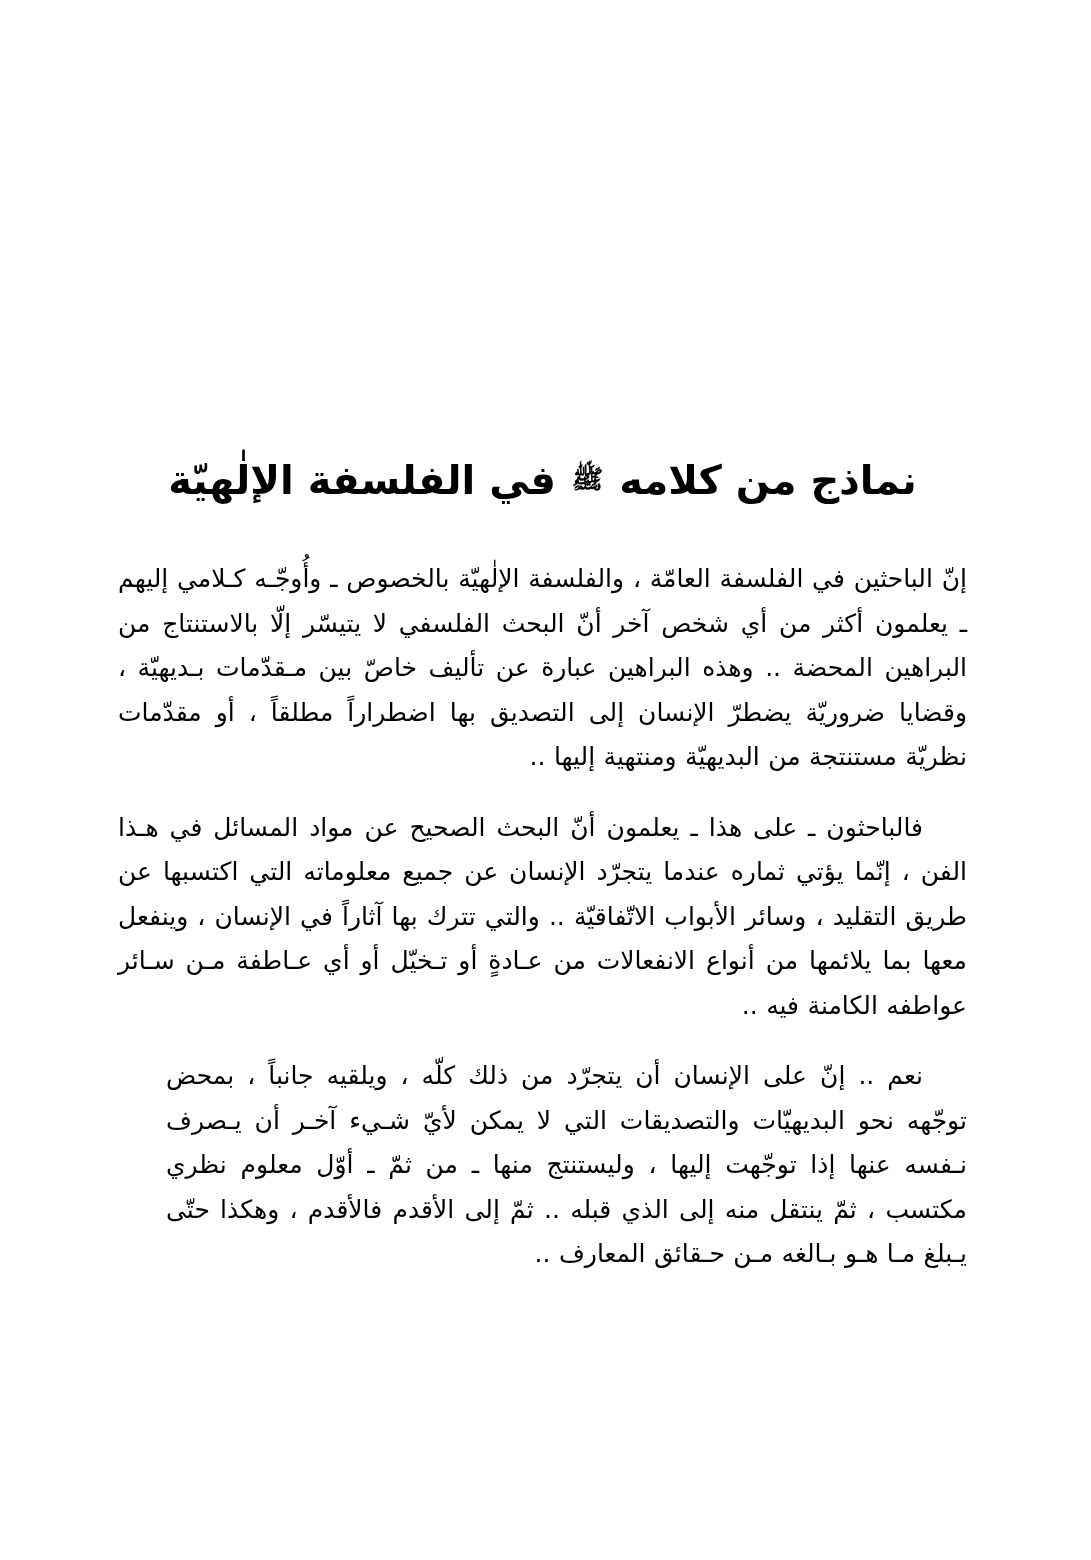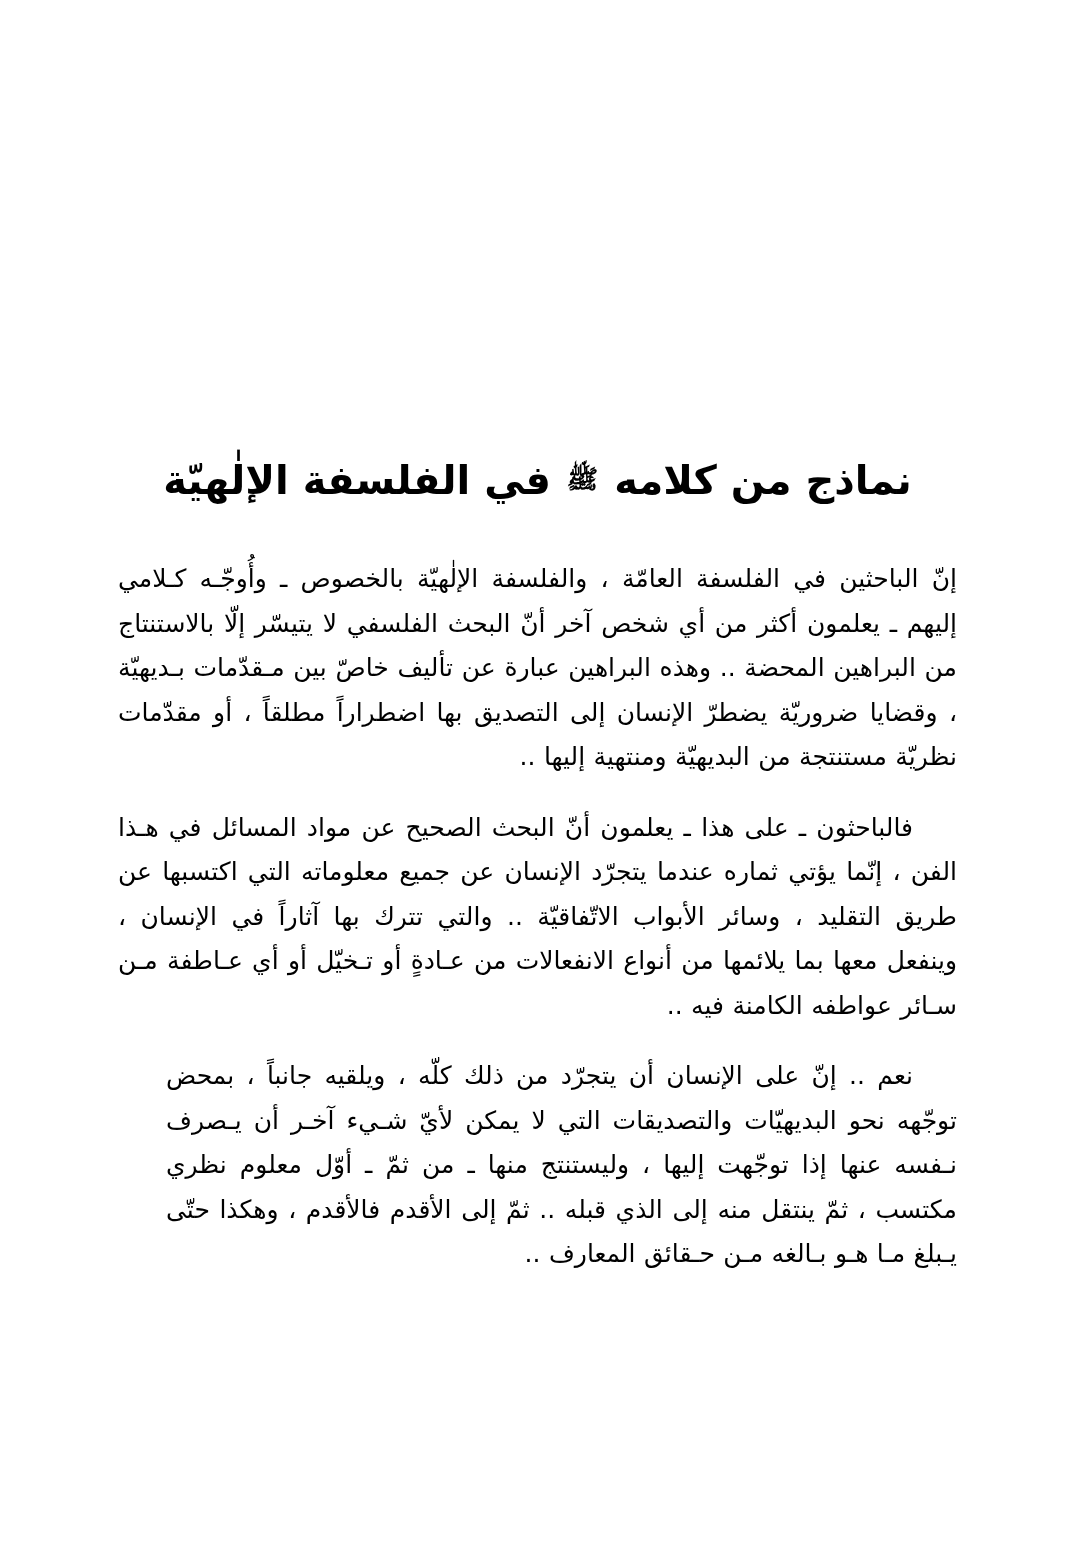--- a/index.html
+++ b/index.html
@@ -18,21 +18,21 @@
     position: relative;
     width: 1091px;
     height: 1560px;
     box-sizing: border-box;
     padding: 0;
     background: #ffffff;
   }
   .content {
     position: absolute;
     top: 455px;
-    right: 134px;
+    right: 124px;
     left: 118px;
     direction: rtl;
     text-align: justify;
   }
   .doc-title {
     font-size: 40px;
     font-weight: bold;
     text-align: center;
     letter-spacing: 0px;
     line-height: 1.25;

